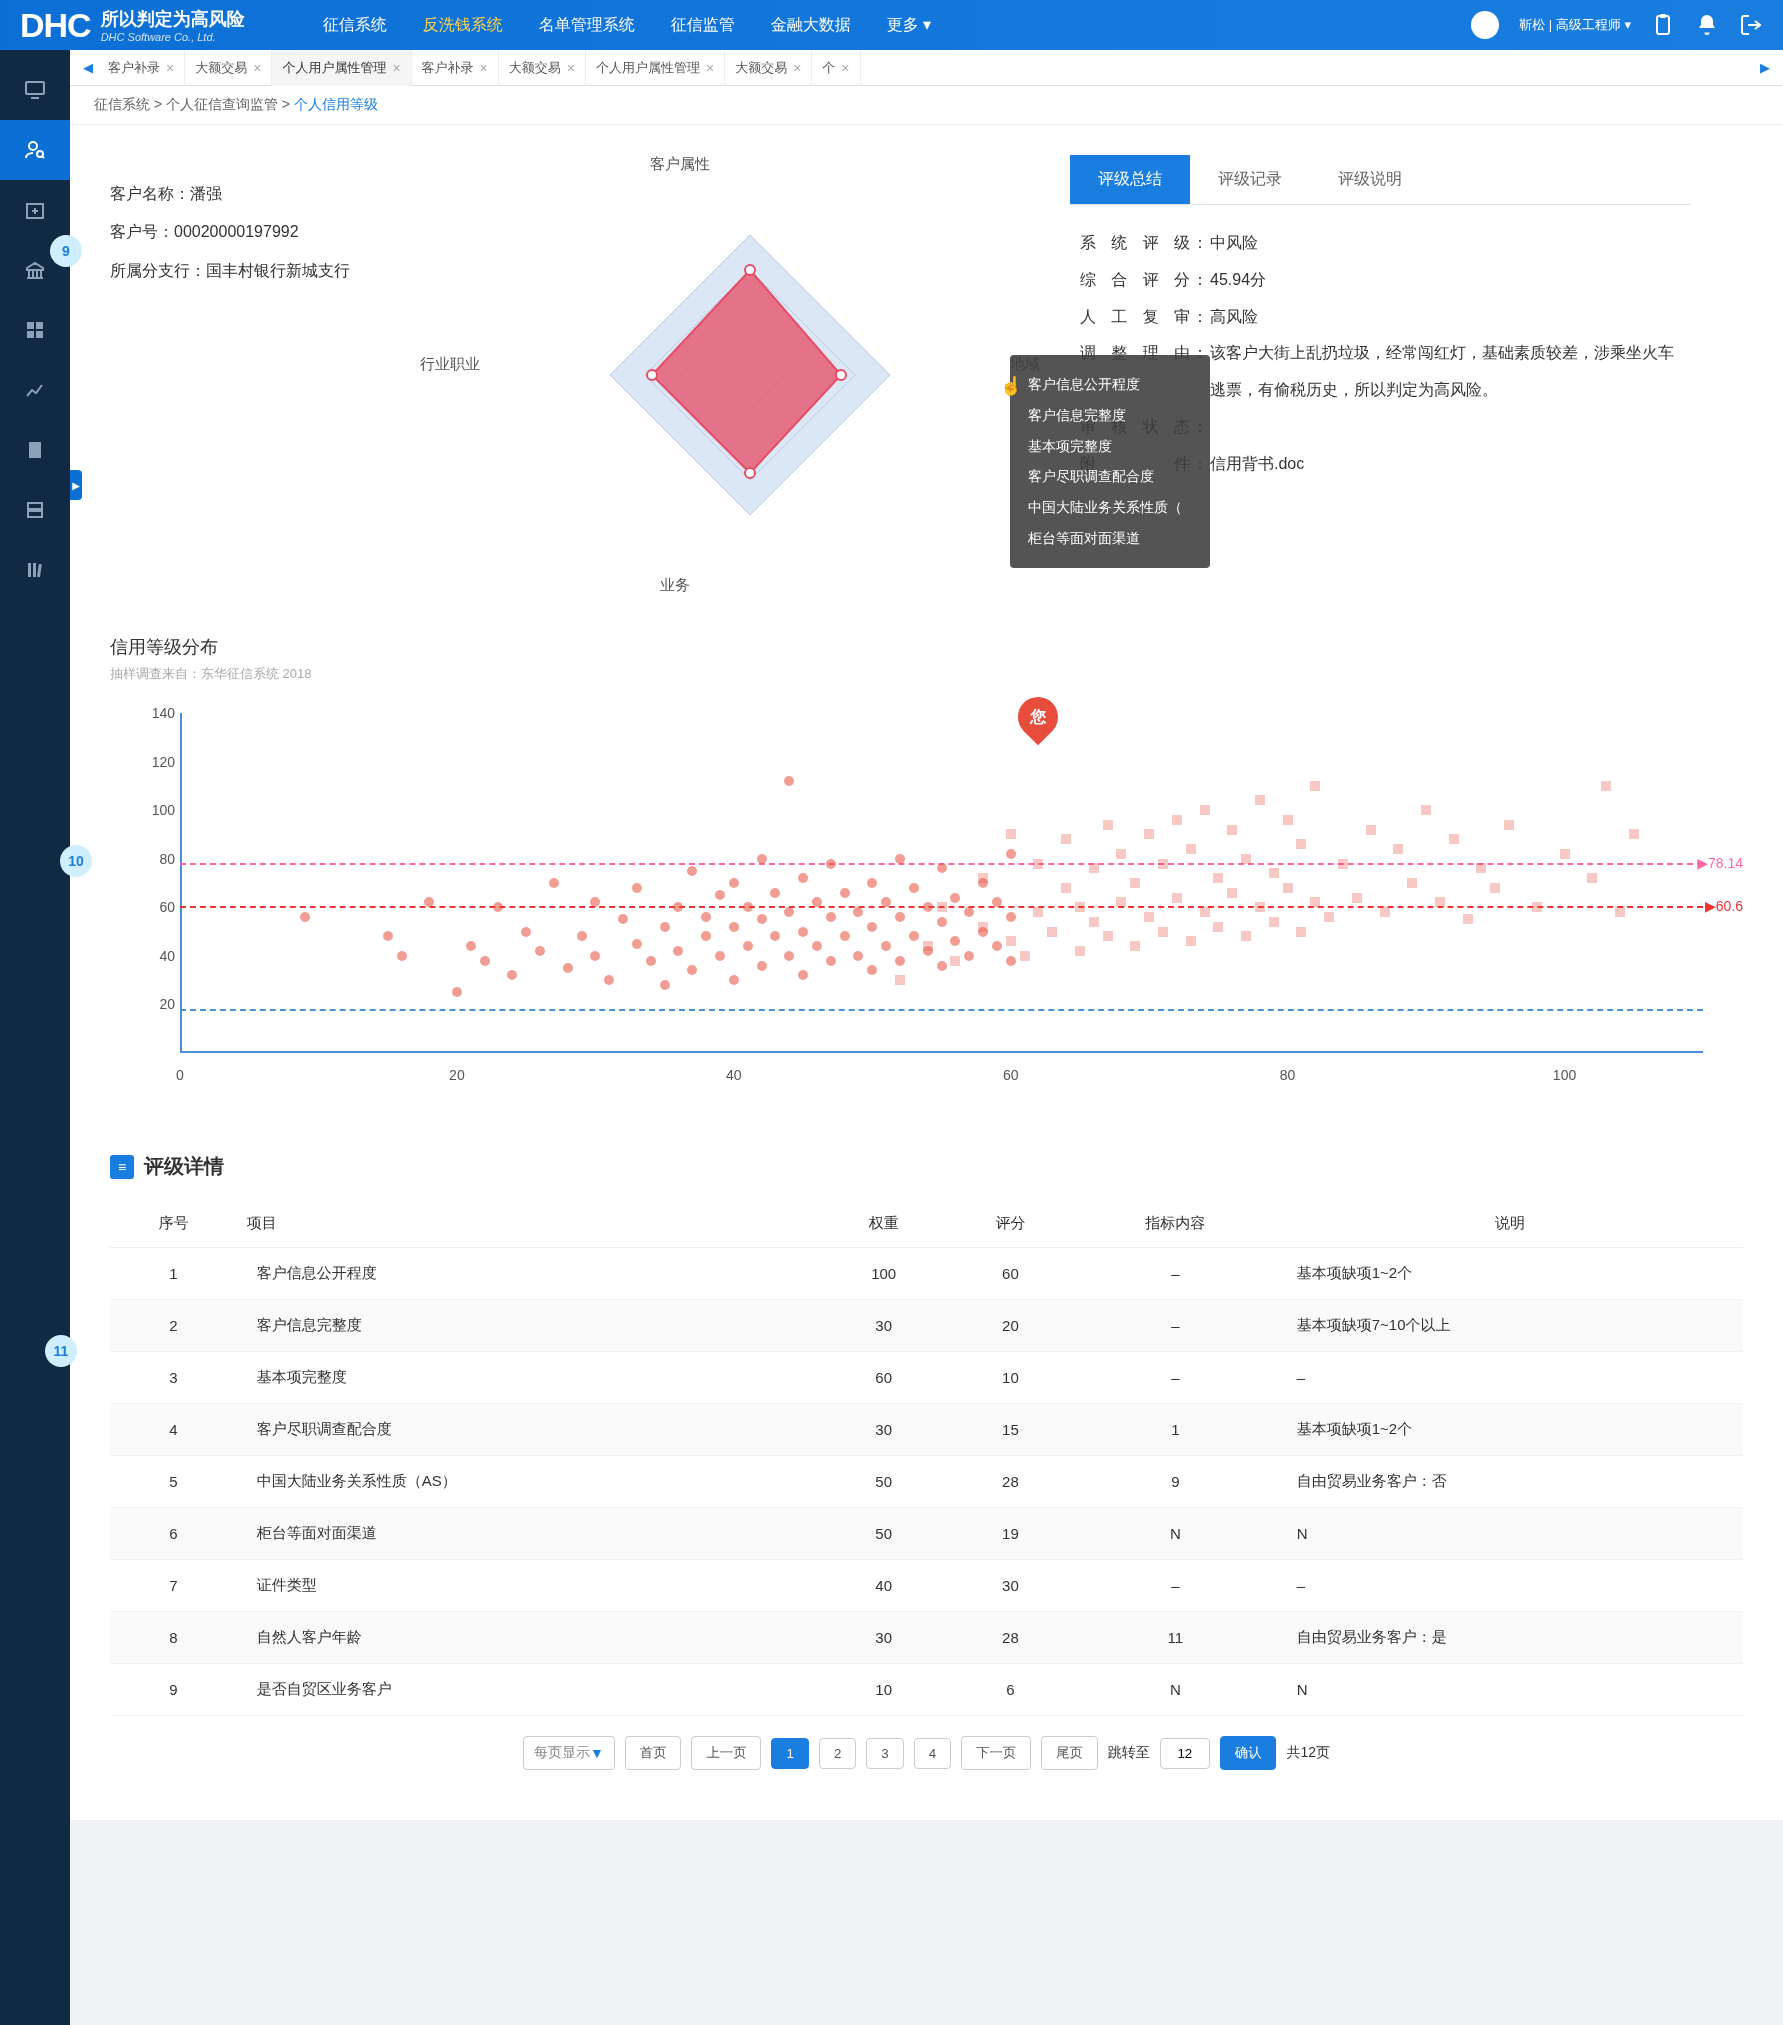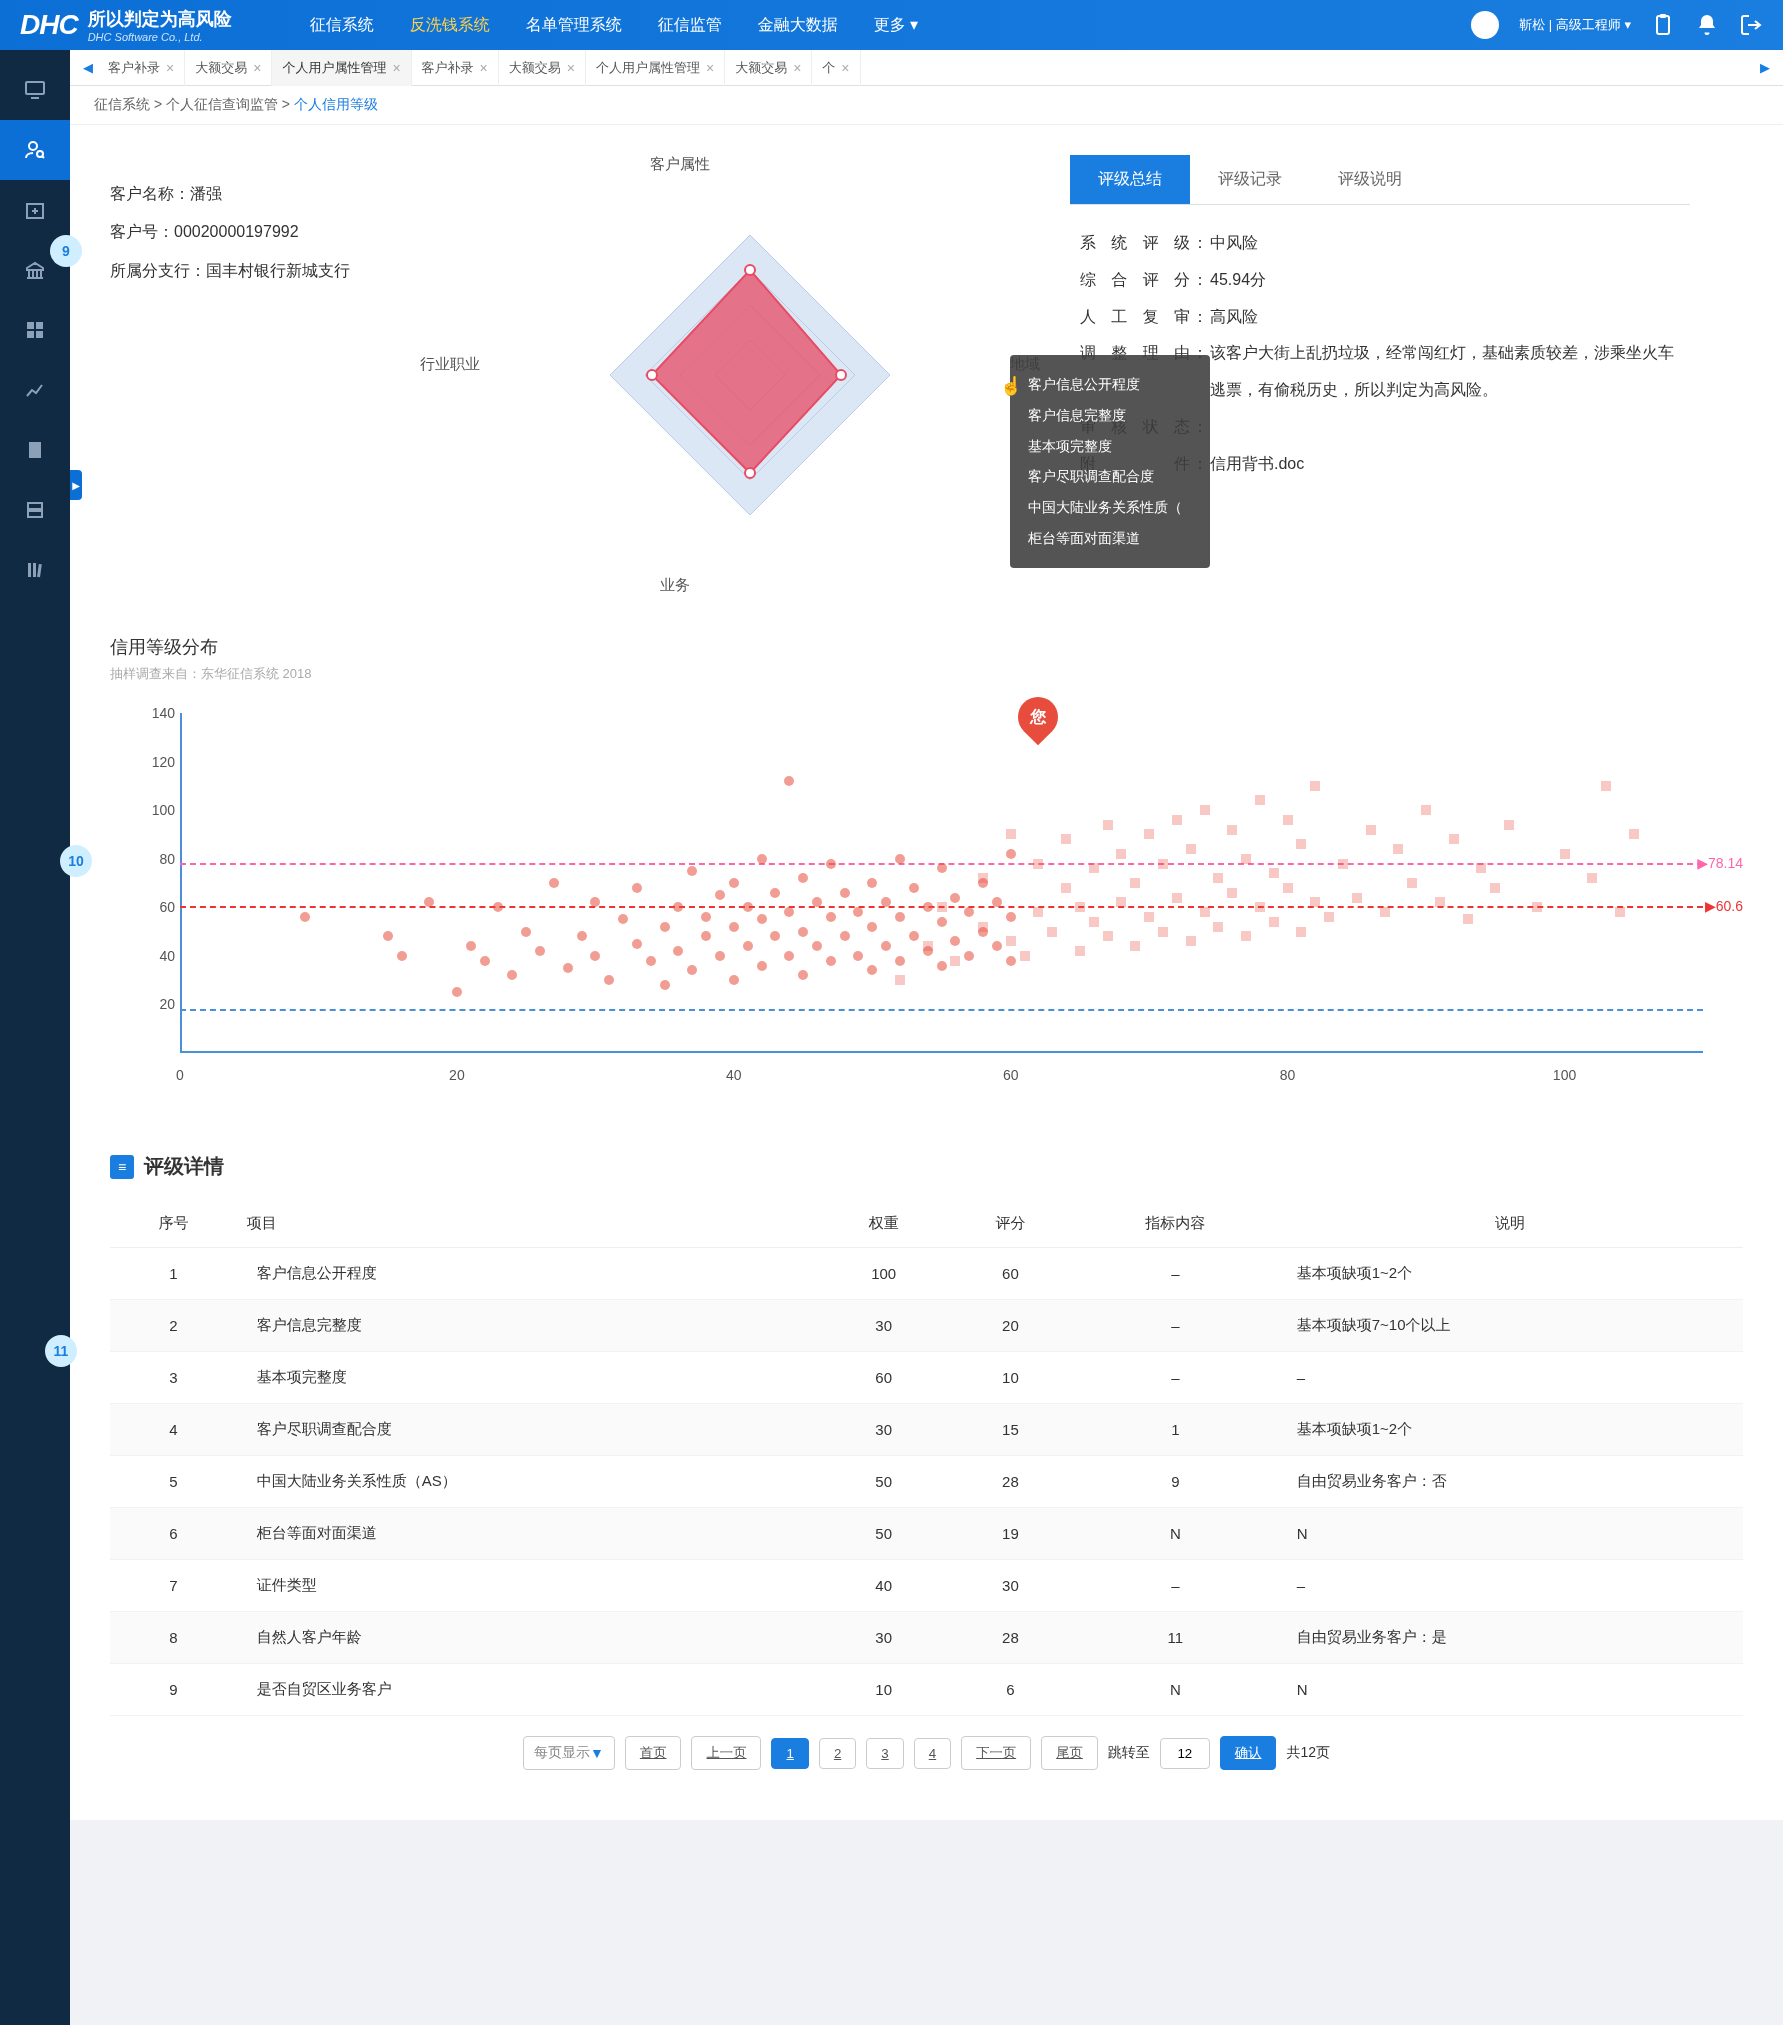--- a/index.html
+++ b/index.html
@@ -1,19 +1,19 @@
 <!DOCTYPE html>
 <html><head>
 <meta charset="utf-8">
 <style>
 * { margin: 0; padding: 0; box-sizing: border-box; }
 body { font-family: "Microsoft YaHei", Arial, sans-serif; font-size: 13px; color: #333; background: #f0f2f5; width: 1783px; height: 2025px; overflow: hidden; transform-origin: top left; }
 .header { background: linear-gradient(to right, #0b6fd6, #1a7ee0); height: 50px; display: flex; align-items: center; color: #fff; }
 .logo { display: flex; align-items: center; padding: 0 20px; }
-.logo-mark { font-weight: bold; font-size: 28px; font-style: italic; letter-spacing: -1px; }
+.logo-mark { font-weight: bold; font-size: 34px; letter-spacing: -1px; }
 .logo-text { margin-left: 10px; }
 .logo-text .cn { font-size: 18px; font-weight: bold; }
 .logo-text .en { font-size: 11px; opacity: .8; font-style: italic; }
 .top-nav { display: flex; align-items: center; height: 100%; margin-left: 40px; }
 .top-nav a { color: #fff; padding: 0 18px; height: 50px; line-height: 50px; display: inline-block; font-size: 16px; text-decoration: none; }
 .top-nav a.active { color: #ffd24a; }
 .top-right { margin-left: auto; display: flex; align-items: center; padding-right: 20px; gap: 20px; }
 .avatar { width: 28px; height: 28px; border-radius: 50%; background: #fff; display: inline-block; }
 .tabs-bar { background: #fff; height: 36px; display: flex; align-items: center; border-bottom: 1px solid #e0e0e0; padding: 0 8px; margin-left: 70px; }
 .tabs-bar .arrow { width: 20px; text-align: center; color: #999; cursor: pointer; }
@@ -58,21 +58,21 @@
 .point-c { position: absolute; width: 10px; height: 10px; border-radius: 50%; background: rgba(231,76,60,.55); }
 .point-s { position: absolute; width: 10px; height: 10px; background: rgba(231,76,60,.30); }
 .detail-header { display: flex; align-items: center; gap: 10px; font-size: 20px; font-weight: bold; margin: 20px 0; }
 .detail-icon { width: 24px; height: 24px; background: #1a7ee0; border-radius: 3px; display: inline-flex; align-items: center; justify-content: center; color: #fff; font-size: 14px; }
 table.detail { width: 100%; border-collapse: collapse; font-size: 15px; }
 table.detail th { background: #fff; padding: 14px 10px; font-weight: normal; color: #333; border-bottom: 1px solid #eee; text-align: center; }
 table.detail td { padding: 16px 10px; border-bottom: 1px solid #f2f2f2; text-align: center; }
 table.detail tbody tr:nth-child(even) { background: #fafafa; }
 table.detail td.left { text-align: left; padding-left: 20px; }
 .pagination { display: flex; align-items: center; justify-content: center; gap: 10px; padding: 20px 0; font-size: 14px; }
-.page-btn { border: 1px solid #ccc; padding: 7px 14px; border-radius: 4px; background: #fff; cursor: pointer; color: #555; text-decoration: underline; }
+.page-btn { border: 1px solid #ccc; padding: 7px 14px; border-radius: 4px; background: #fff; cursor: pointer; color: #555; }
 .page-btn.primary { background: #1a7ee0; color: #fff; border-color: #1a7ee0; }
 .page-select { border: 1px solid #ccc; padding: 7px 10px; border-radius: 4px; color: #888; display: inline-flex; align-items: center; gap: 0; }
 .page-input { border: 1px solid #ccc; padding: 7px 10px; border-radius: 4px; width: 50px; text-align: center; }
 svg.icon { width: 24px; height: 24px; fill: currentColor; }
 </style>
 </head>
 <body>
 
 <div class="header">
   <div class="logo">

